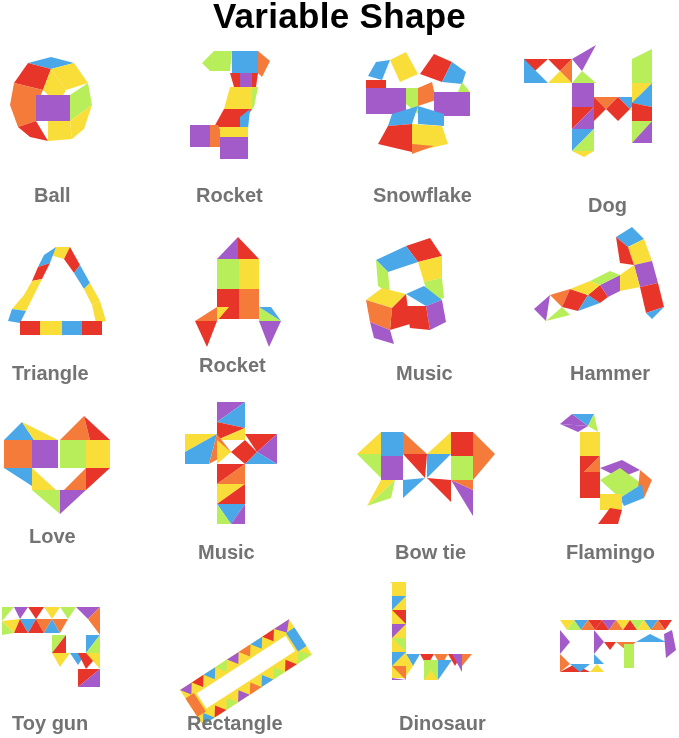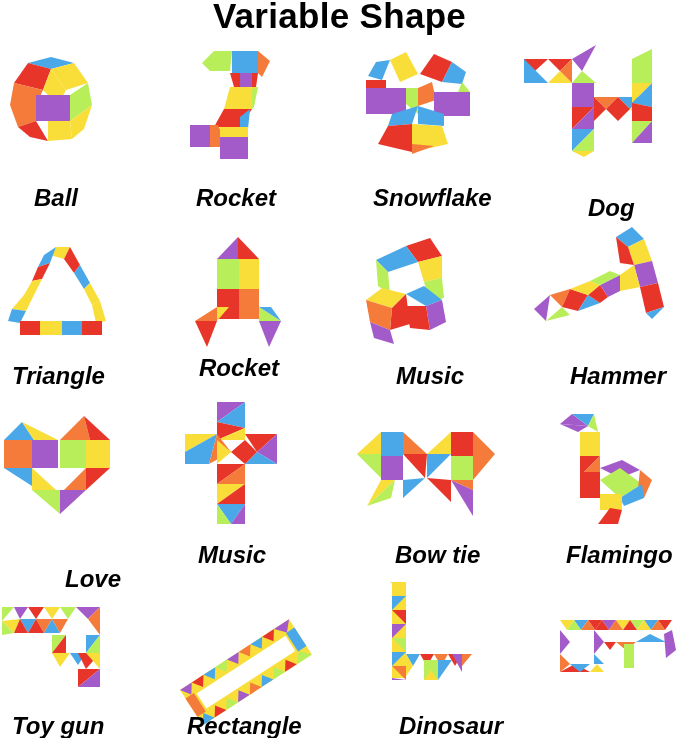--- a/index.html
+++ b/index.html
@@ -1,19 +1,19 @@
 <!DOCTYPE html>
 <html><head>
 <meta charset="utf-8">
 <style>
   html, body { margin:0; padding:0; background:#ffffff; }
   body { width:679px; height:738px; position:relative; overflow:hidden; font-family:"Liberation Sans", sans-serif; }
   .title { position:absolute; left:0; top:-4px; width:679px; text-align:center; font-weight:bold; font-size:35px; color:#000; letter-spacing:0.3px; }
   .shape { position:absolute; }
-  .label { position:absolute; font-weight:bold; font-size:24px; color:#000000; white-space:nowrap;font-style:italic; }
+  .label { position:absolute; font-weight:bold; font-size:20px; color:#737373; white-space:nowrap; }
   svg { display:block; overflow:visible; }
 </style>
 </head>
 <body>
 
 <div class="title">Variable Shape</div>
 
 <div class="shape" style="left:8px;top:55px;">
   <svg width="86" height="90" viewBox="0 0 86 90">
     <polygon points="20,8 43,2 66,8 43,14" fill="#4AA8E8"></polygon>
@@ -190,21 +190,21 @@
     <rect x="56" y="30" width="26" height="28" fill="#B8EE5A"></rect>
     <rect x="82" y="30" width="24" height="28" fill="#F9DE3A"></rect>
     <polygon points="0,58 28,58 28,76" fill="#4AA8E8"></polygon>
     <polygon points="28,58 52,80 28,80" fill="#F9DE3A"></polygon>
     <polygon points="106,58 82,58 82,80" fill="#E8352A"></polygon>
     <polygon points="82,58 60,80 82,80" fill="#F47B3A"></polygon>
     <polygon points="28,80 56,80 56,104" fill="#B8EE5A"></polygon>
     <polygon points="56,80 82,80 56,104" fill="#A35BC9"></polygon>
   </svg>
 </div>
-<div class="label" style="left:29px;top:565px;margin-left:36px;">Love</div>
+<div class="label" style="left:29px;top:525px;">Love</div>
 
 <div class="shape" style="left:185px;top:400px;">
   <svg width="92" height="124" viewBox="0 0 92 124">
     <polygon points="32,2 60,2 32,22" fill="#A35BC9"></polygon>
     <polygon points="60,2 60,28 32,22" fill="#4AA8E8"></polygon>
     <polygon points="32,22 60,28 32,40" fill="#E8352A"></polygon>
     <polygon points="60,28 60,40 32,40" fill="#F9DE3A"></polygon>
     <polygon points="0,34 32,34 0,52" fill="#F9DE3A"></polygon>
     <polygon points="0,52 32,34 24,64 0,64" fill="#4AA8E8"></polygon>
     <polygon points="24,64 32,34 46,52" fill="#F47B3A"></polygon>

